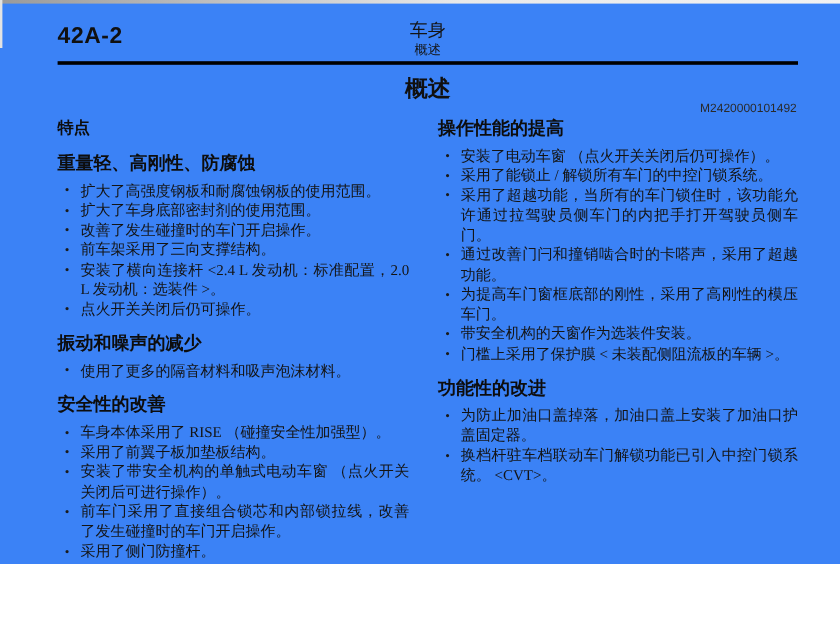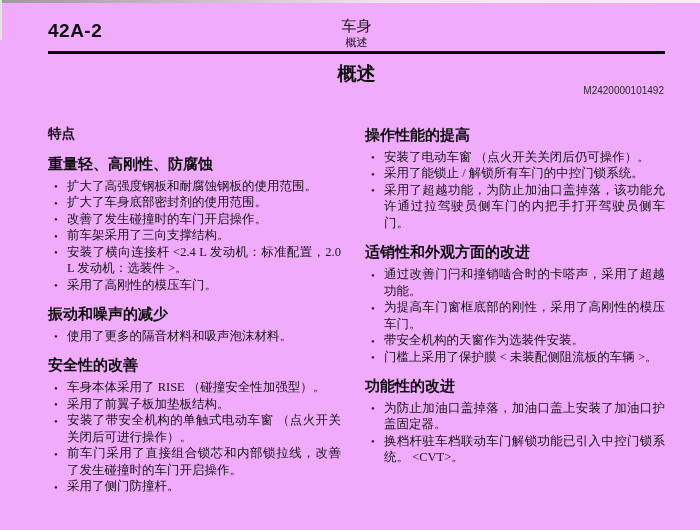--- a/index.html
+++ b/index.html
@@ -1,17 +1,17 @@
 <!DOCTYPE html>
 <html><head>
 <meta charset="utf-8">
 <style>
   html,body{margin:0;padding:0;background:#ffffff;}
   .page{
-    position:relative;width:700px;height:530px;overflow:hidden;background:#f0abfc;
+    position:relative;width:700px;height:470px;overflow:hidden;background:#3b82f6;
     font-family:"Liberation Serif","DejaVu Serif",serif;color:#141414;
   }
   .scan-edge{
     position:absolute;top:0;left:0;width:700px;height:3px;
     background:linear-gradient(to right,#9a9a9a,#e9e9e9 55%,#f2f2f2);
   }
   .scan-edge-left{
     position:absolute;top:0;left:0;width:2px;height:40px;background:#e3e3e3;
   }
   .page-num{
@@ -32,21 +32,21 @@
     font-family:"Liberation Sans","DejaVu Sans",sans-serif;
     font-weight:bold;font-size:19px;color:#101010;
   }
   .doc-code{
     position:absolute;top:85px;right:36px;
     font-family:"Liberation Sans","DejaVu Sans",sans-serif;
     font-size:10px;color:#2a2a2a;
   }
   .columns{
     position:absolute;top:99px;left:48px;right:35px;
-    display:flex;gap:24px;align-items:flex-start;margin-top:27px;
+    display:flex;gap:24px;align-items:flex-start;
   }
   .col{min-width:0;}
   .col-left{flex:0 0 293px;}
   .col-right{flex:1;}
   .sec-heading{
     font-family:"Liberation Sans","DejaVu Sans",sans-serif;
     font-weight:bold;font-size:15px;line-height:1.25;
     margin:12px 0 4px 0;color:#0d0d0d;
   }
   .sec-heading.small{font-size:13.5px;margin:0 0 3px 0;}
@@ -84,43 +84,42 @@
   <div class="columns">
     <div class="col col-left">
         <div class="sec-heading small">特点</div>
         <div class="sec-heading">重量轻、高刚性、防腐蚀</div>
         <ul class="bullets">
           <li>扩大了高强度钢板和耐腐蚀钢板的使用范围。</li>
           <li>扩大了车身底部密封剂的使用范围。</li>
           <li>改善了发生碰撞时的车门开启操作。</li>
           <li>前车架采用了三向支撑结构。</li>
           <li>安装了横向连接杆 &lt;2.4 L 发动机：标准配置，2.0 L 发动机：选装件 &gt;。</li>
-          <li>采用了高刚性的模压车门。</li>
+          <li>点火开关关闭后仍可操作。</li>
         </ul>
         <div class="sec-heading">振动和噪声的减少</div>
         <ul class="bullets">
           <li>使用了更多的隔音材料和吸声泡沫材料。</li>
         </ul>
         <div class="sec-heading">安全性的改善</div>
         <ul class="bullets">
           <li>车身本体采用了 RISE （碰撞安全性加强型）。</li>
           <li>采用了前翼子板加垫板结构。</li>
           <li>安装了带安全机构的单触式电动车窗 （点火开关关闭后可进行操作）。</li>
           <li>前车门采用了直接组合锁芯和内部锁拉线，改善了发生碰撞时的车门开启操作。</li>
           <li>采用了侧门防撞杆。</li>
         </ul>
       </div>
     <div class="col col-right">
         <div class="sec-heading">操作性能的提高</div>
         <ul class="bullets">
           <li>安装了电动车窗 （点火开关关闭后仍可操作）。</li>
           <li>采用了能锁止 / 解锁所有车门的中控门锁系统。</li>
-          <li>采用了超越功能，为防止加油口盖掉落，该功能允许通过拉驾驶员侧车门的内把手打开驾驶员侧车门。</li>
+          <li>采用了超越功能，当所有的车门锁住时，该功能允许通过拉驾驶员侧车门的内把手打开驾驶员侧车门。</li>
         </ul>
-        <div class="sec-heading">适销性和外观方面的改进</div>
         <ul class="bullets">
           <li>通过改善门闩和撞销啮合时的卡嗒声，采用了超越功能。</li>
           <li>为提高车门窗框底部的刚性，采用了高刚性的模压车门。</li>
           <li>带安全机构的天窗作为选装件安装。</li>
           <li>门槛上采用了保护膜 &lt; 未装配侧阻流板的车辆 &gt;。</li>
         </ul>
         <div class="sec-heading">功能性的改进</div>
         <ul class="bullets">
           <li>为防止加油口盖掉落，加油口盖上安装了加油口护盖固定器。</li>
           <li>换档杆驻车档联动车门解锁功能已引入中控门锁系统。 &lt;CVT&gt;。</li>

